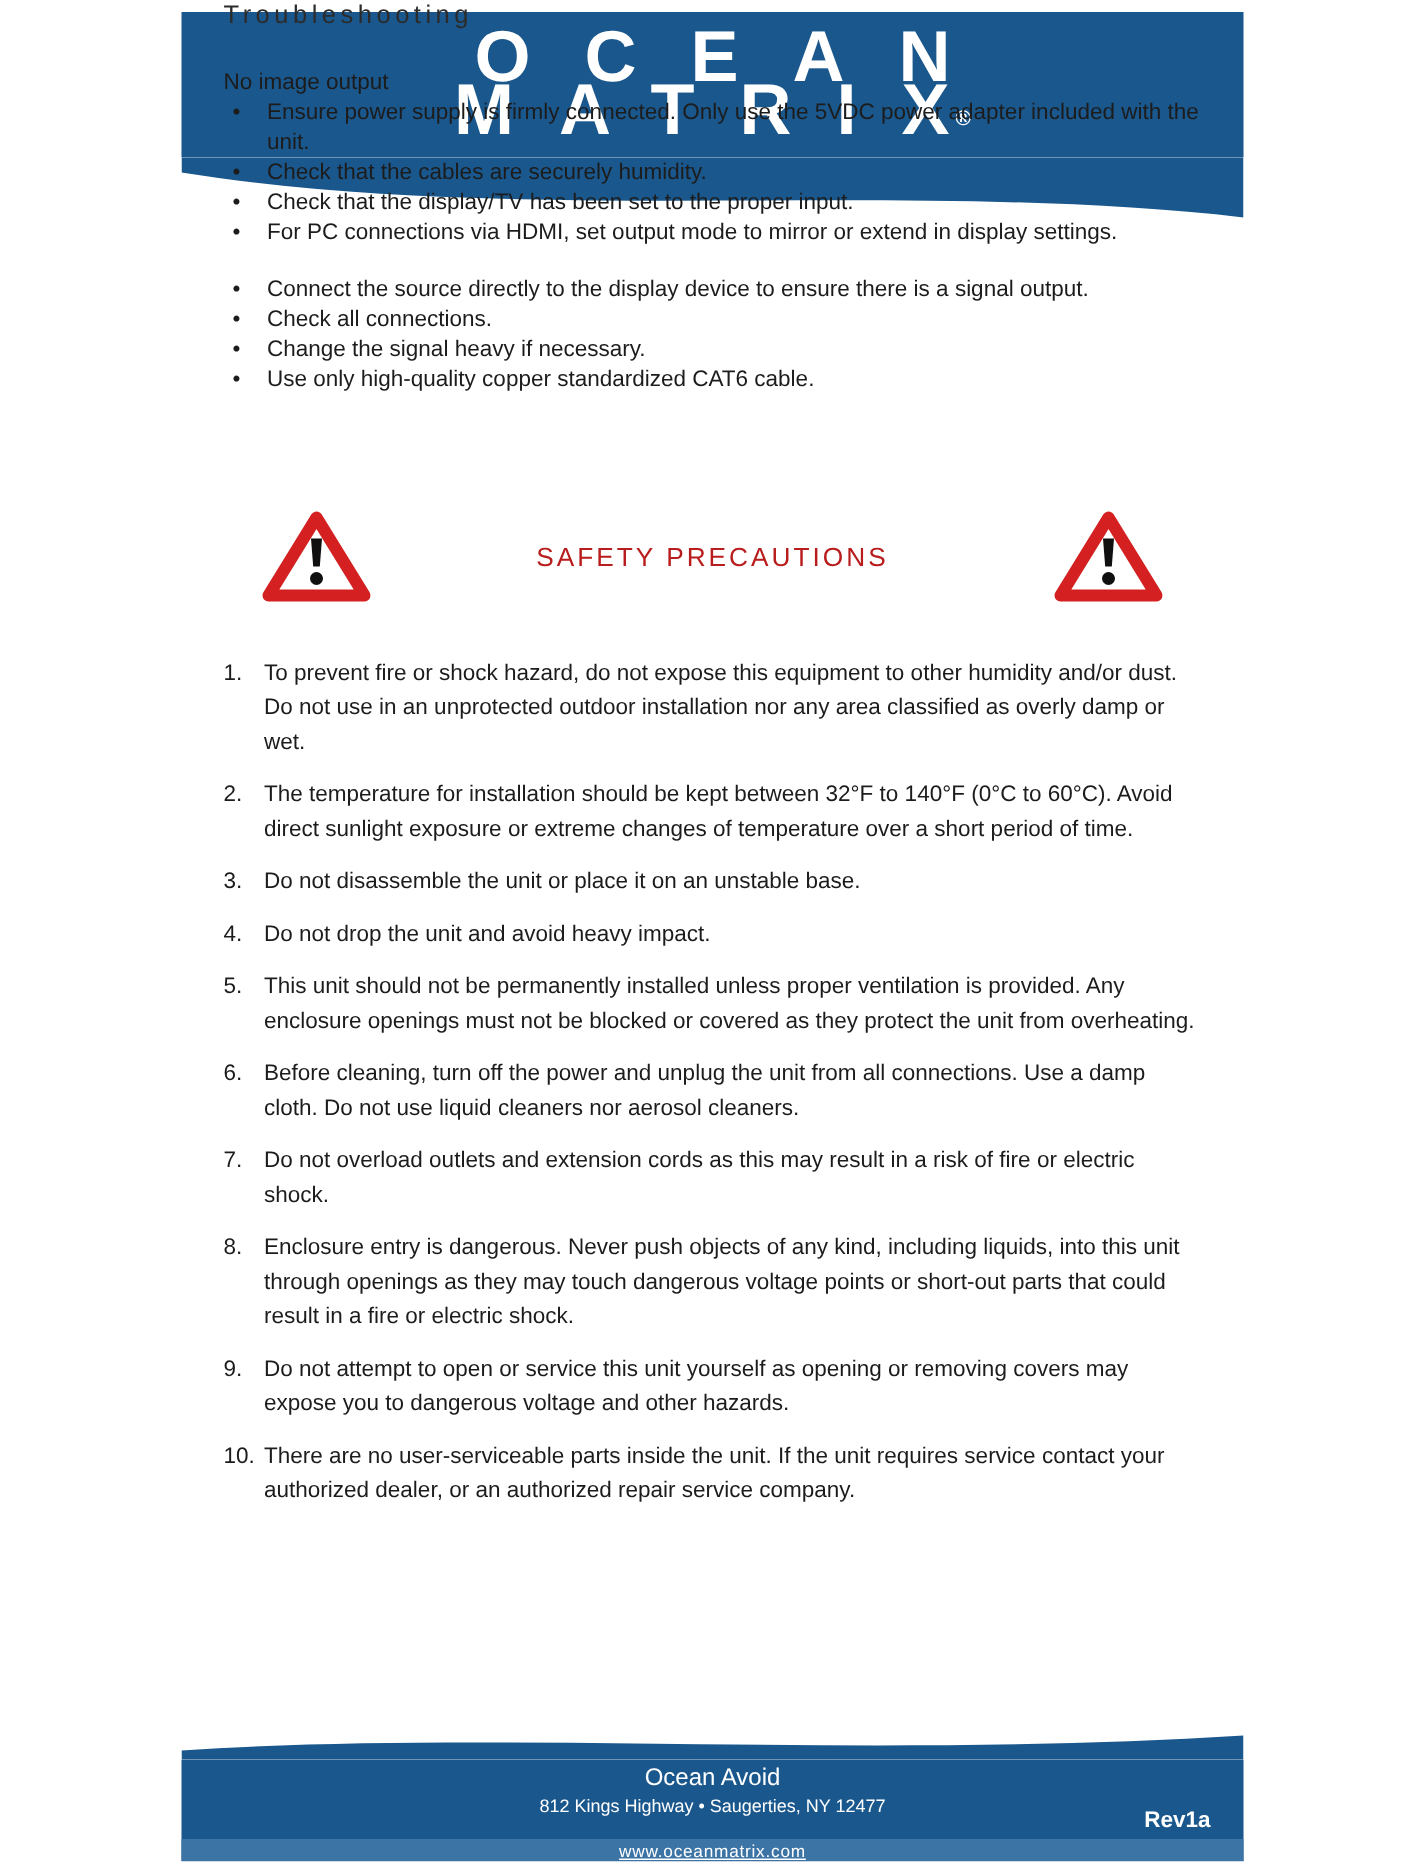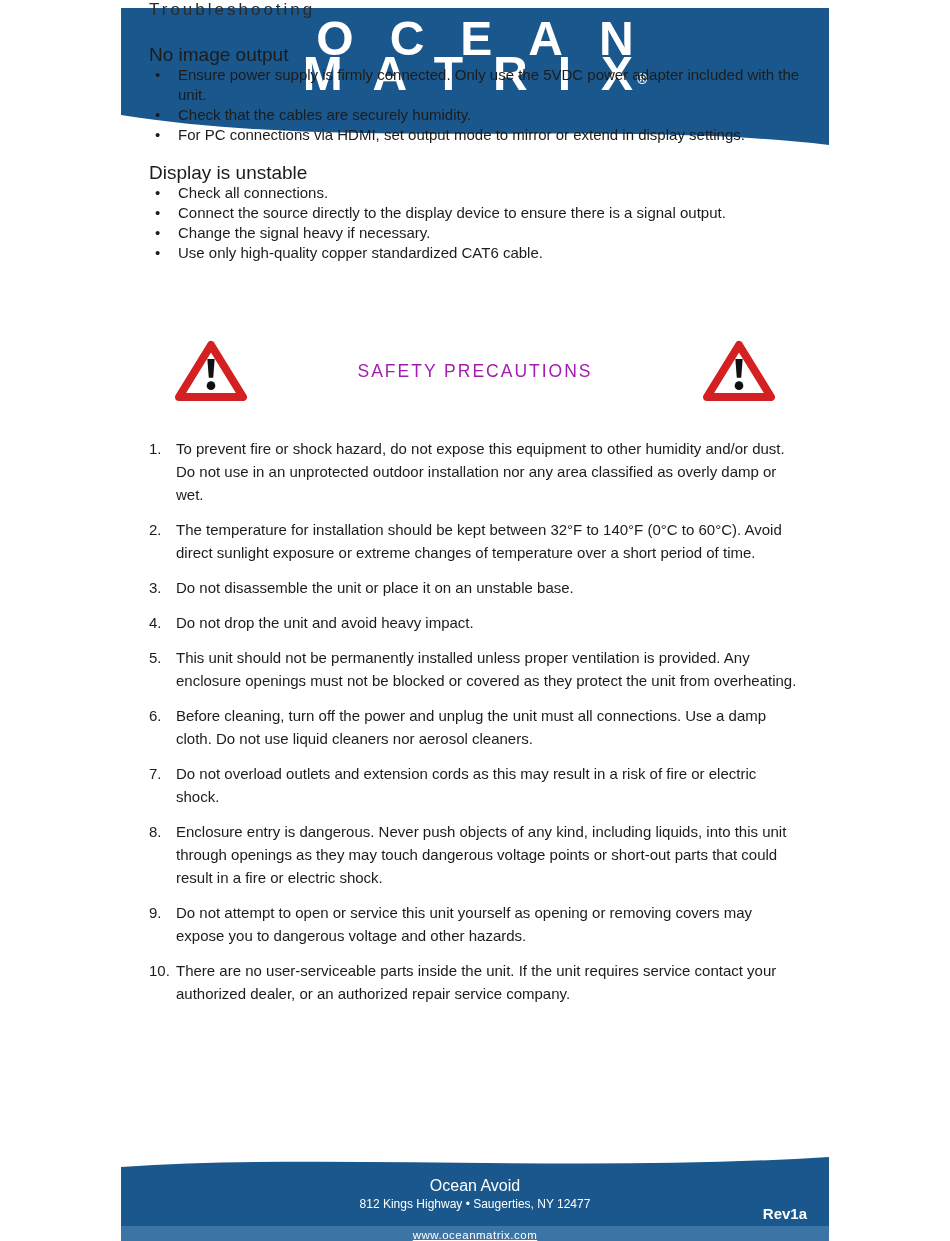--- a/index.html
+++ b/index.html
@@ -37,35 +37,35 @@
   
   .content { position: absolute; top: 0; left: 66px; right: 66px; }
 
   .ts-title {
     font-size: 17px;
     font-weight: 500;
     letter-spacing: 3px;
     color: #2b2b2b;
     margin-bottom: 25px;
   }
-  .sub-heading { font-size: 19px; line-height: 20px; margin-bottom: 0; }
+  .sub-heading { font-size: 15px; line-height: 20px; margin-bottom: 0; }
   .bullets { margin-bottom: 18px; }
   .bullets li { position: relative; padding-left: 29px; font-size: 15px; line-height: 20px; }
   .bullets li::before { content: "\2022"; position: absolute; left: 6px; font-size: 15px; }
 
   
   .safety-header {
     margin-top: 76px;
     display: flex;
     align-items: center;
     justify-content: center;
     gap: 108px;
     height: 64px;
   }
-  .safety-title { font-size: 17.5px; font-weight: 500; letter-spacing: 2px; color: #a21caf; }
+  .safety-title { font-size: 17.5px; font-weight: 500; letter-spacing: 2px; color: #b91c1c; }
   .warn-svg { width: 76px; height: 64px; display: block; }
 
   
   .safety-list { margin-top: 34px; counter-reset: sp; }
   .safety-list li {
     position: relative;
     counter-increment: sp;
     padding-left: 27px;
     margin-bottom: 12px;
     font-size: 15px;
@@ -124,29 +124,29 @@
 
   <main class="content">
 
     <h1 class="ts-title">Troubleshooting</h1>
 
     <div class="ts-section">
       <div class="sub-heading">No image output</div>
       <ul class="bullets">
         <li>Ensure power supply is firmly connected. Only use the 5VDC power adapter included with the unit.</li>
         <li>Check that the cables are securely humidity.</li>
+        <li>Check that the display/TV has been set to the proper input.</li>
         <li>For PC connections via HDMI, set output mode to mirror or extend in display settings.</li>
       </ul>
     </div>
 
     <div class="ts-section">
-      <div class="sub-heading">Display is unstable</div>
       <ul class="bullets">
+        <li>Connect the source directly to the display device to ensure there is a signal output.</li>
         <li>Check all connections.</li>
-        <li>Connect the source directly to the display device to ensure there is a signal output.</li>
         <li>Change the signal heavy if necessary.</li>
         <li>Use only high-quality copper standardized CAT6 cable.</li>
       </ul>
     </div>
 
     <div class="safety-header">
       <svg class="warn-svg" viewBox="0 0 110 96" aria-hidden="true">
         <path d="M55 9 L103 87 L7 87 Z" fill="#ffffff" style="stroke:var(--warning-red,#d42020)" stroke-width="12" stroke-linejoin="round"></path>
         <path d="M49.5 30 h11 l-2.2 28 h-6.6 z" fill="#101010"></path>
         <circle cx="55" cy="70" r="6.5" fill="#101010"></circle>
@@ -159,21 +159,21 @@
       </svg>
     </div>
 
     <ol class="safety-list">
       <li><span class="txt">To prevent fire or shock hazard, do not expose this equipment to other humidity and/or dust.
 Do not use in an unprotected outdoor installation nor any area classified as overly damp or wet.</span></li>
       <li><span class="txt">The temperature for installation should be kept between 32°F to 140°F (0°C to 60°C). Avoid direct sunlight exposure or extreme changes of temperature over a short period of time.</span></li>
       <li><span class="txt">Do not disassemble the unit or place it on an unstable base.</span></li>
       <li><span class="txt">Do not drop the unit and avoid heavy impact.</span></li>
       <li><span class="txt">This unit should not be permanently installed unless proper ventilation is provided. Any enclosure openings must not be blocked or covered as they protect the unit from overheating.</span></li>
-      <li><span class="txt">Before cleaning, turn off the power and unplug the unit must all connections. Use a damp cloth. Do not use liquid cleaners nor aerosol cleaners.</span></li>
+      <li><span class="txt">Before cleaning, turn off the power and unplug the unit from all connections. Use a damp cloth. Do not use liquid cleaners nor aerosol cleaners.</span></li>
       <li><span class="txt">Do not overload outlets and extension cords as this may result in a risk of fire or electric shock.</span></li>
       <li><span class="txt">Enclosure entry is dangerous. Never push objects of any kind, including liquids, into this unit through openings as they may touch dangerous voltage points or short-out parts that could result in a fire or electric shock.</span></li>
       <li><span class="txt">Do not attempt to open or service this unit yourself as opening or removing covers may expose you to dangerous voltage and other hazards.</span></li>
       <li><span class="txt">There are no user-serviceable parts inside the unit. If the unit requires service contact your authorized dealer, or an authorized repair service company.</span></li>
     </ol>
 
   </main>
 
   <footer class="footer">
     <svg class="footer-wave" viewBox="0 0 874 22" preserveAspectRatio="none" aria-hidden="true">

